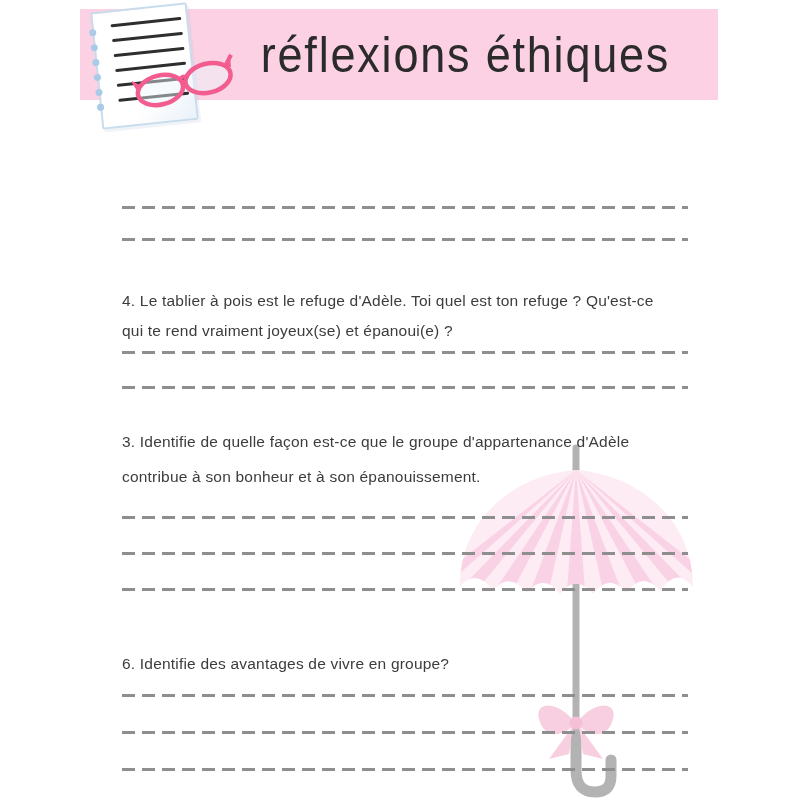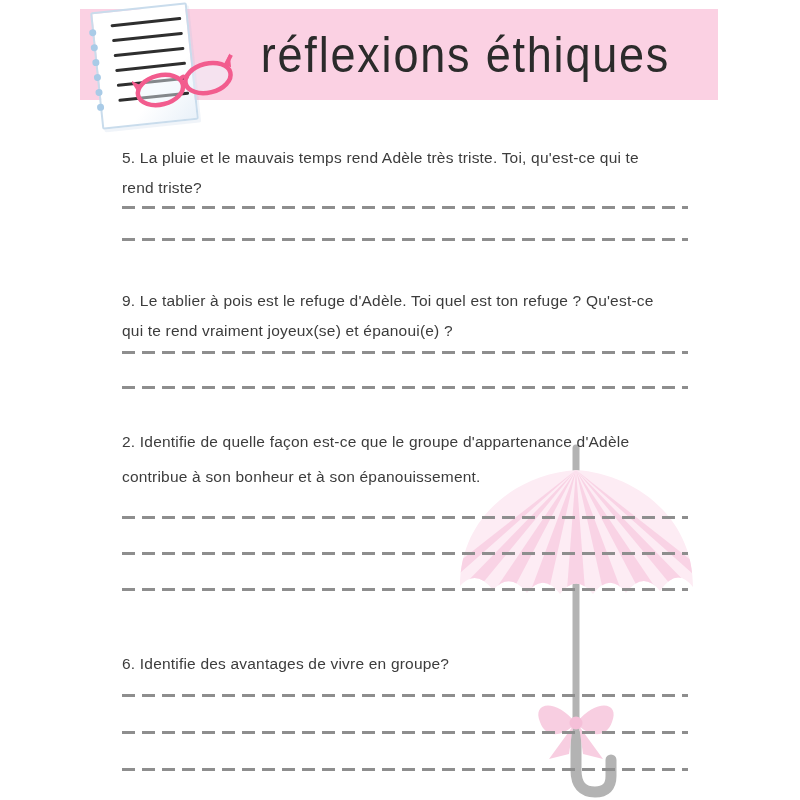--- a/index.html
+++ b/index.html
@@ -86,25 +86,23 @@
         <ellipse cx="27" cy="37" rx="23" ry="14.5" fill="rgba(238,246,252,0.45)" stroke="#F25C8E" stroke-width="4.5"></ellipse>
         <ellipse cx="76" cy="37" rx="23" ry="14.5" fill="rgba(238,246,252,0.45)" stroke="#F25C8E" stroke-width="4.5"></ellipse>
         <path d="M48 33 Q 52 26 56 33" fill="none" stroke="#F25C8E" stroke-width="4"></path>
         <path d="M96 29 L 104 20" fill="none" stroke="#F25C8E" stroke-width="4"></path>
         <path d="M95 28 L 103 18 L 101 32 Z" fill="#F25C8E"></path>
         <path d="M9 28 L 0 20 L 4 32 Z" fill="#F25C8E"></path>
       </g>
     </svg>
   </div>
 
-  <p class="q-text" id="q5">5. La pluie et le mauvais temps rend Adèle très triste. Toi, qu'est-ce qui te
-rend triste?</p>
-  <p class="q-text" id="q6">9. Le tablier à pois est le refuge d'Adèle. Toi quel est ton refuge ? Qu'est-ce
+  <p class="q-text" id="q6">4. Le tablier à pois est le refuge d'Adèle. Toi quel est ton refuge ? Qu'est-ce
 qui te rend vraiment joyeux(se) et épanoui(e) ?</p>
-  <p class="q-text" id="q7">2. Identifie de quelle façon est-ce que le groupe d'appartenance d'Adèle
+  <p class="q-text" id="q7">3. Identifie de quelle façon est-ce que le groupe d'appartenance d'Adèle
 contribue à son bonheur et à son épanouissement.</p>
   <p class="q-text" id="q8">6. Identifie des avantages de vivre en groupe?</p>
 
   <div class="al" id="a1"></div>
   <div class="al" id="a2"></div>
   <div class="al" id="a3"></div>
   <div class="al" id="a4"></div>
   <div class="al" id="a5"></div>
   <div class="al" id="a6"></div>
   <div class="al" id="a7"></div>

